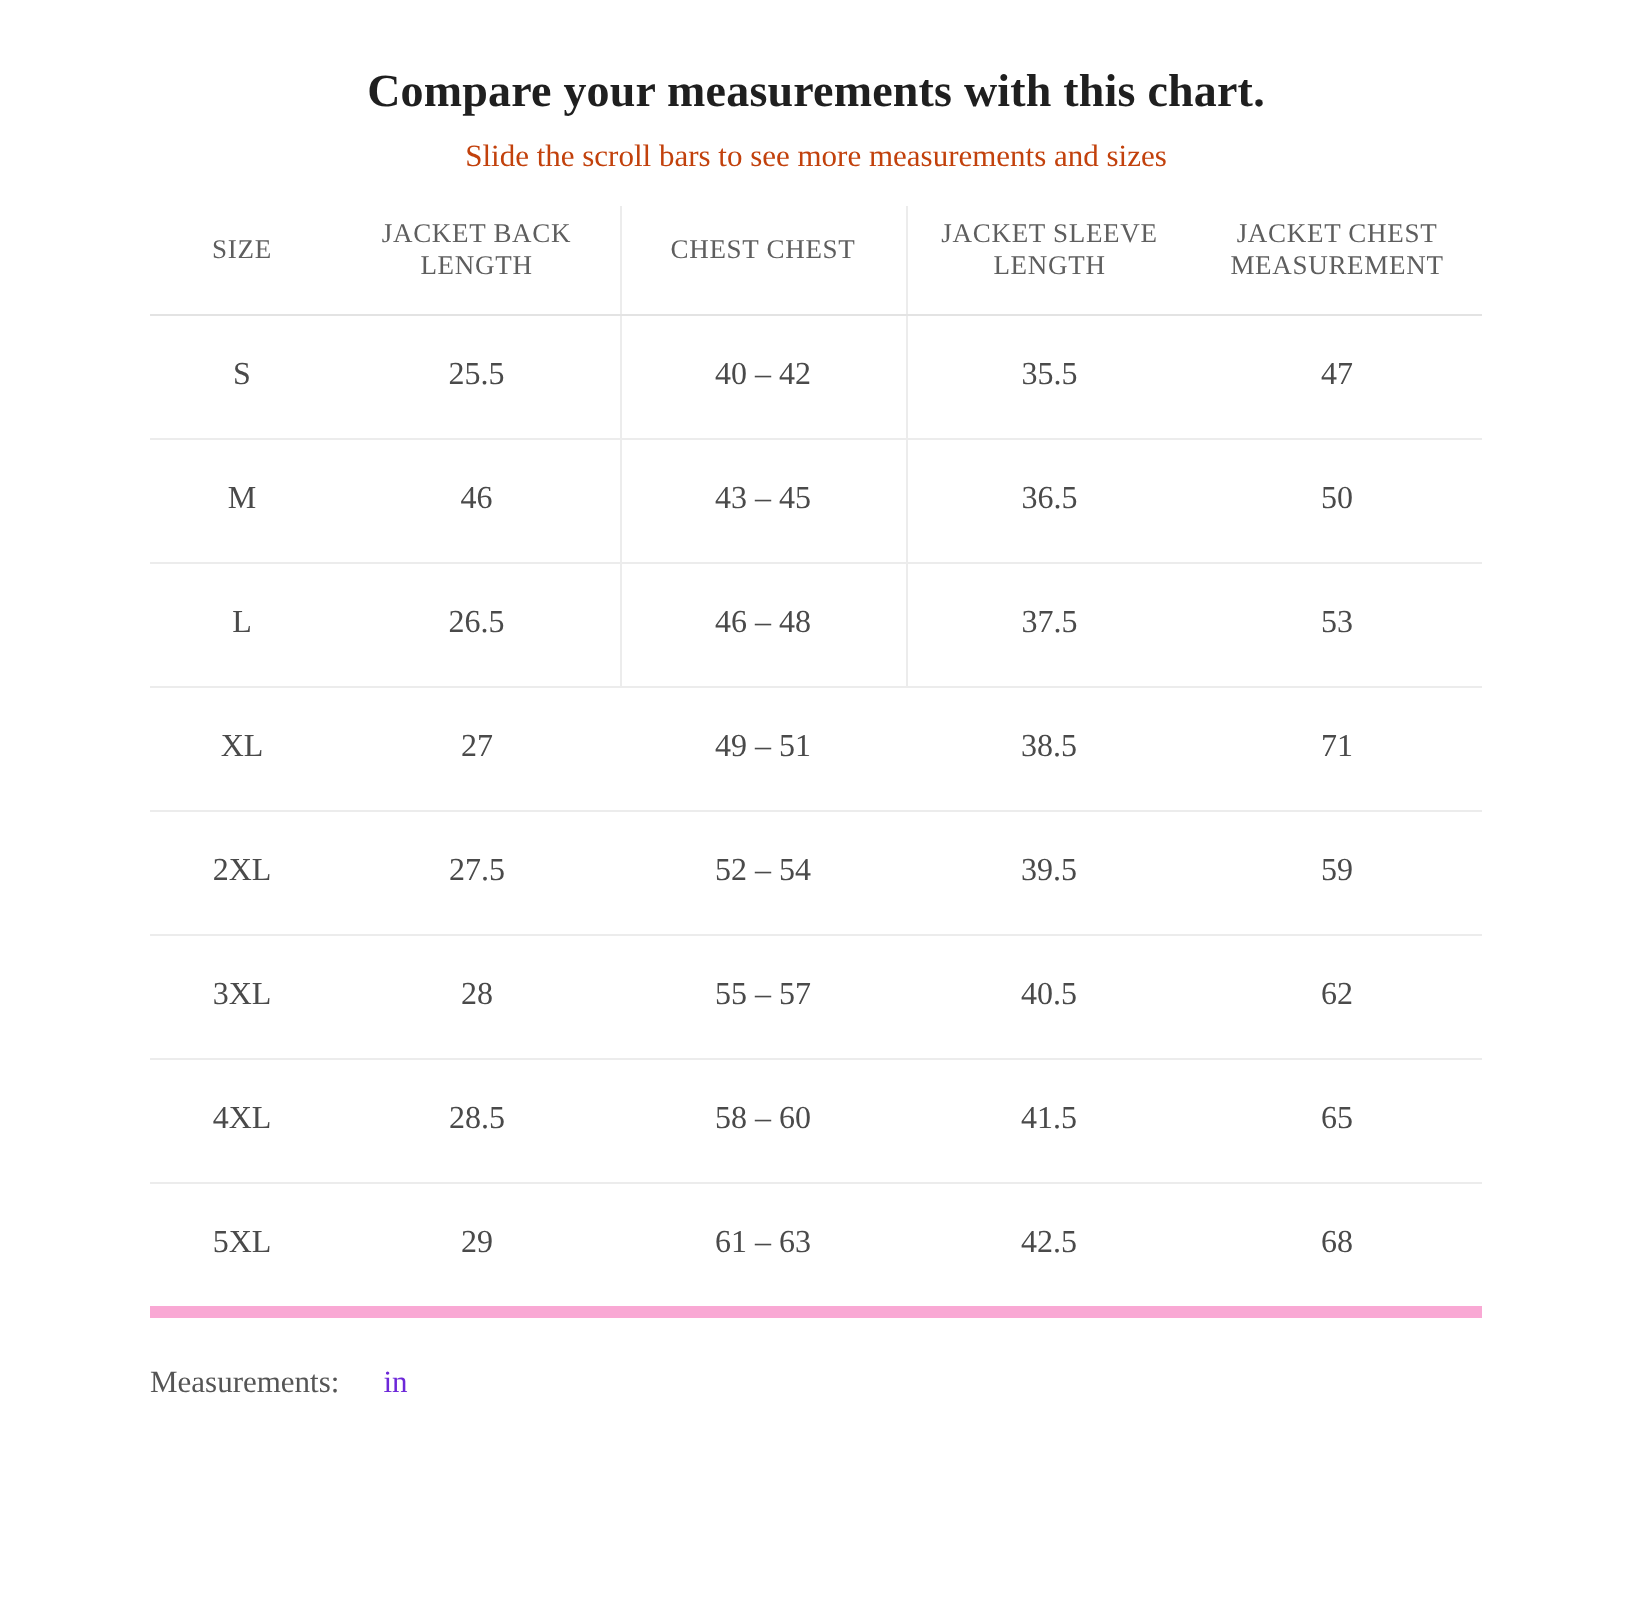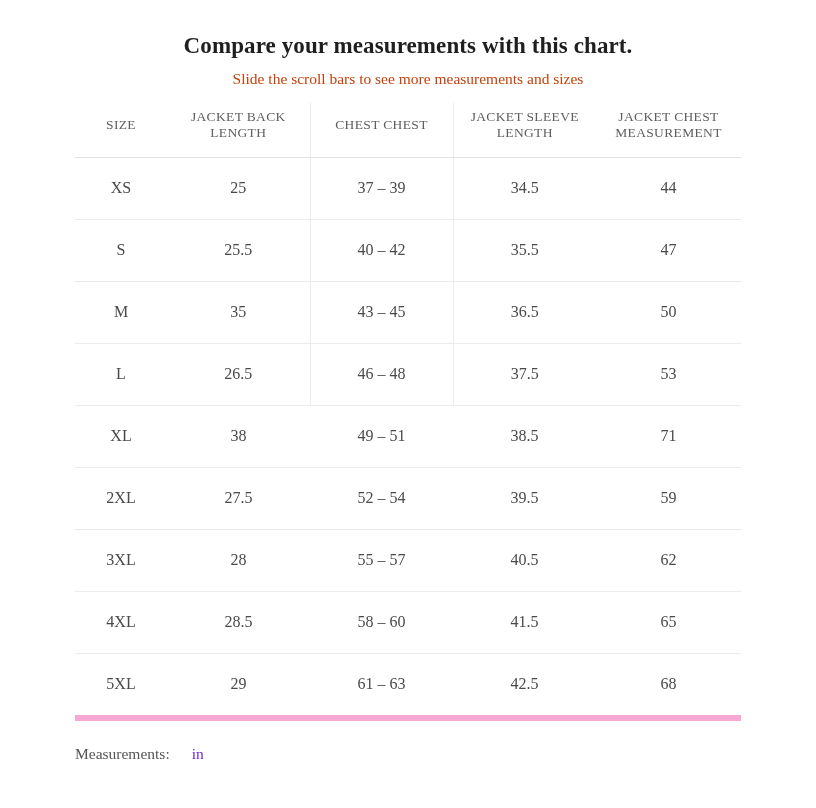--- a/index.html
+++ b/index.html
@@ -128,50 +128,43 @@
         <tr>
           <th class="col-size">SIZE</th>
           <th>JACKET BACK LENGTH</th>
           <th class="vline-left vline-right">CHEST CHEST</th>
           <th>JACKET SLEEVE LENGTH</th>
           <th>JACKET CHEST MEASUREMENT</th>
         </tr>
       </thead>
       <tbody>
         <tr>
-          <td class="size-cell">XS</td>
-          <td>25</td>
-          <td class="vline-left vline-right">37 – 39</td>
-          <td>34.5</td>
-          <td>44</td>
-        </tr>
-        <tr>
           <td class="size-cell">S</td>
           <td>25.5</td>
           <td class="vline-left vline-right">40 – 42</td>
           <td>35.5</td>
           <td>47</td>
         </tr>
         <tr>
           <td class="size-cell">M</td>
-          <td>35</td>
+          <td>46</td>
           <td class="vline-left vline-right">43 – 45</td>
           <td>36.5</td>
           <td>50</td>
         </tr>
         <tr>
           <td class="size-cell">L</td>
           <td>26.5</td>
           <td class="vline-left vline-right">46 – 48</td>
           <td>37.5</td>
           <td>53</td>
         </tr>
         <tr>
           <td class="size-cell">XL</td>
-          <td>38</td>
+          <td>27</td>
           <td>49 – 51</td>
           <td>38.5</td>
           <td>71</td>
         </tr>
         <tr>
           <td class="size-cell">2XL</td>
           <td>27.5</td>
           <td>52 – 54</td>
           <td>39.5</td>
           <td>59</td>

